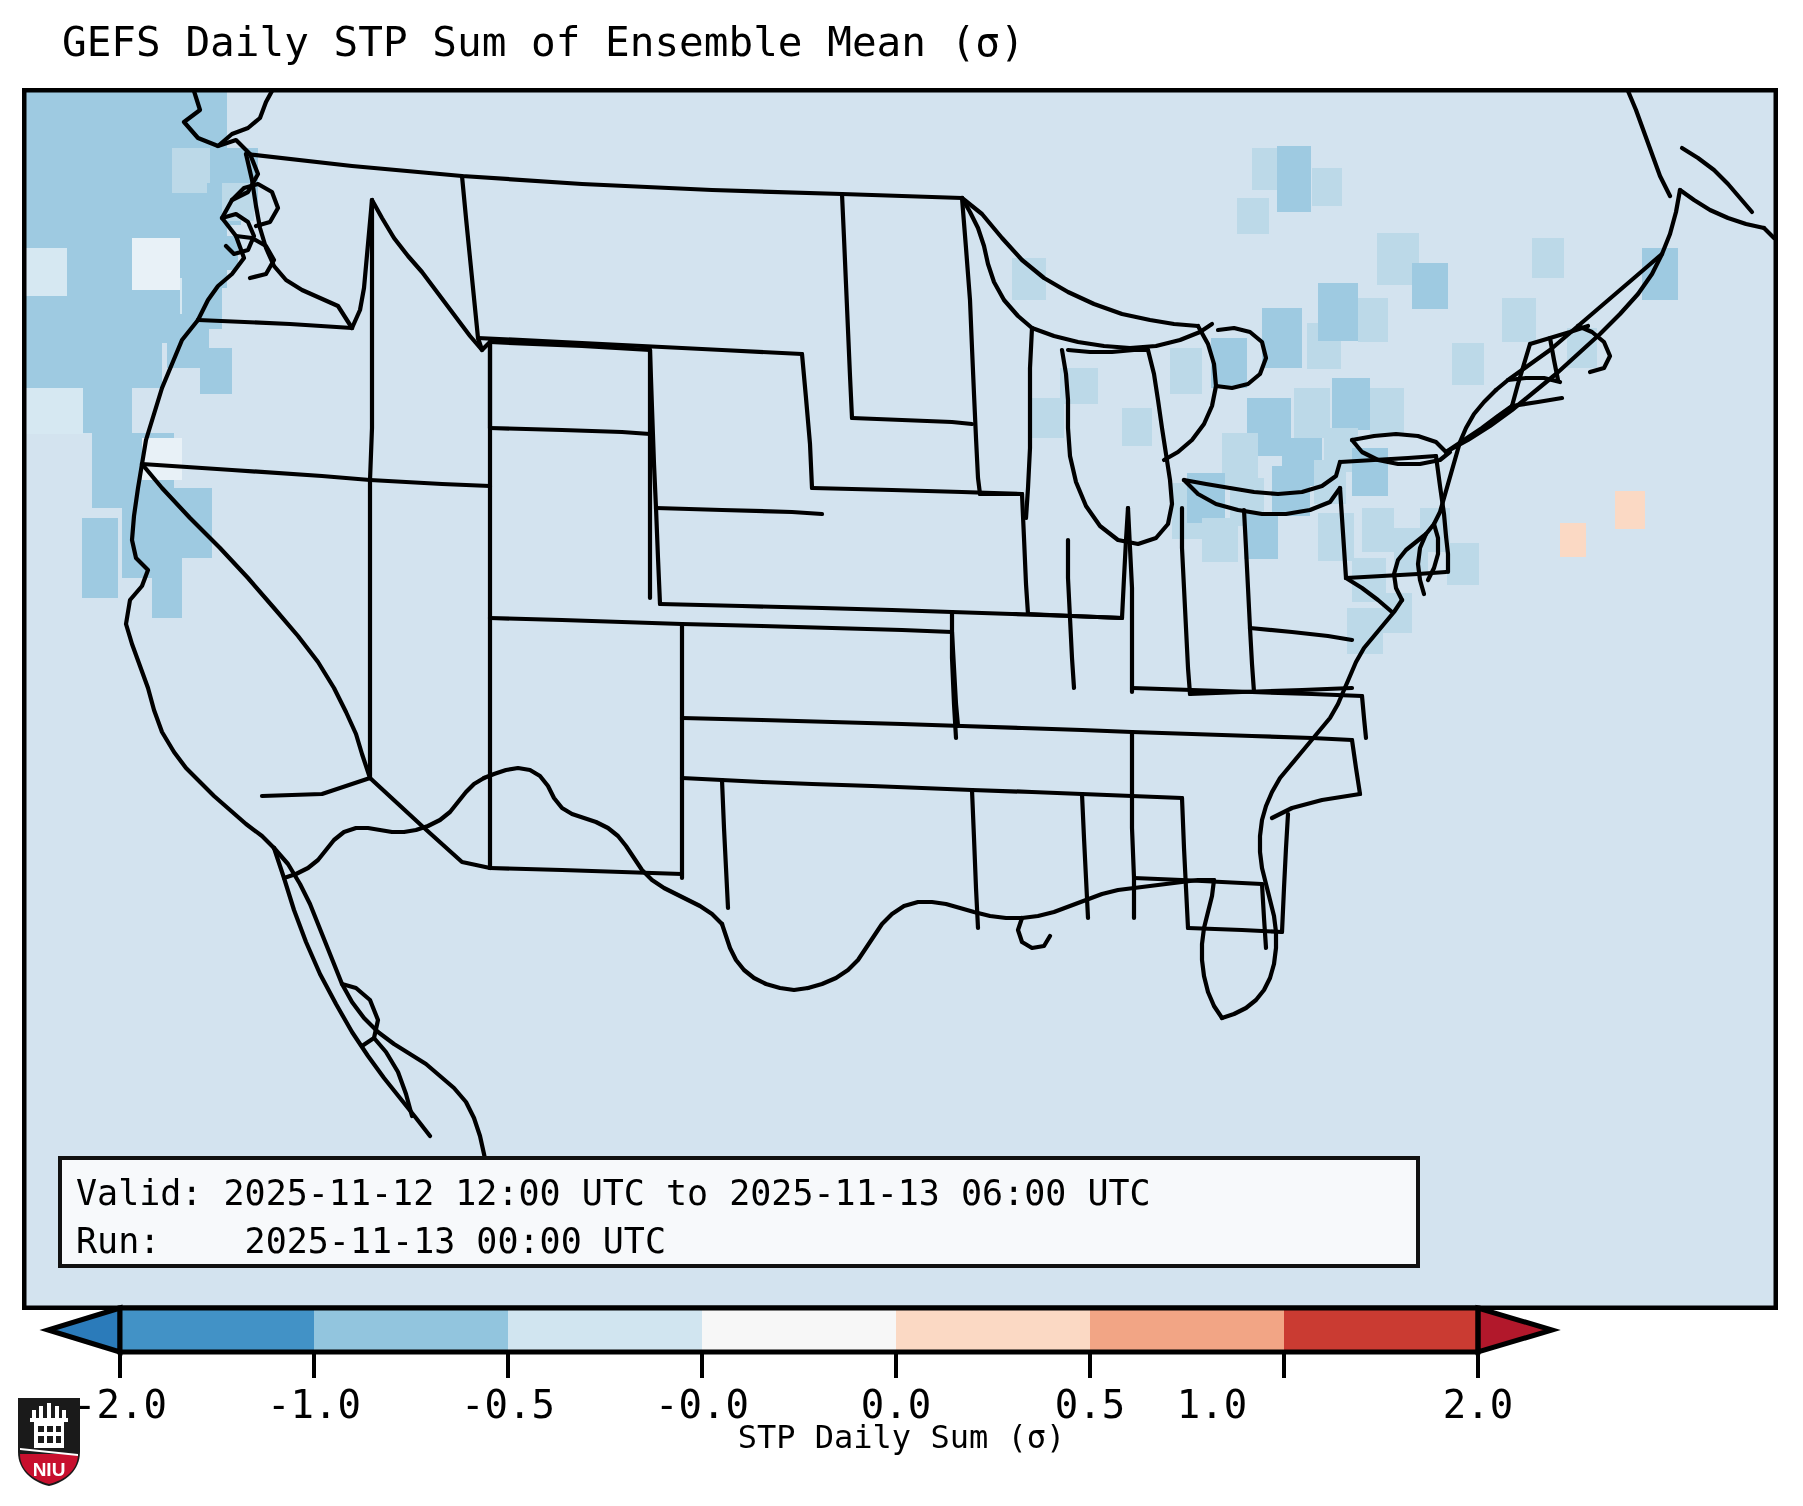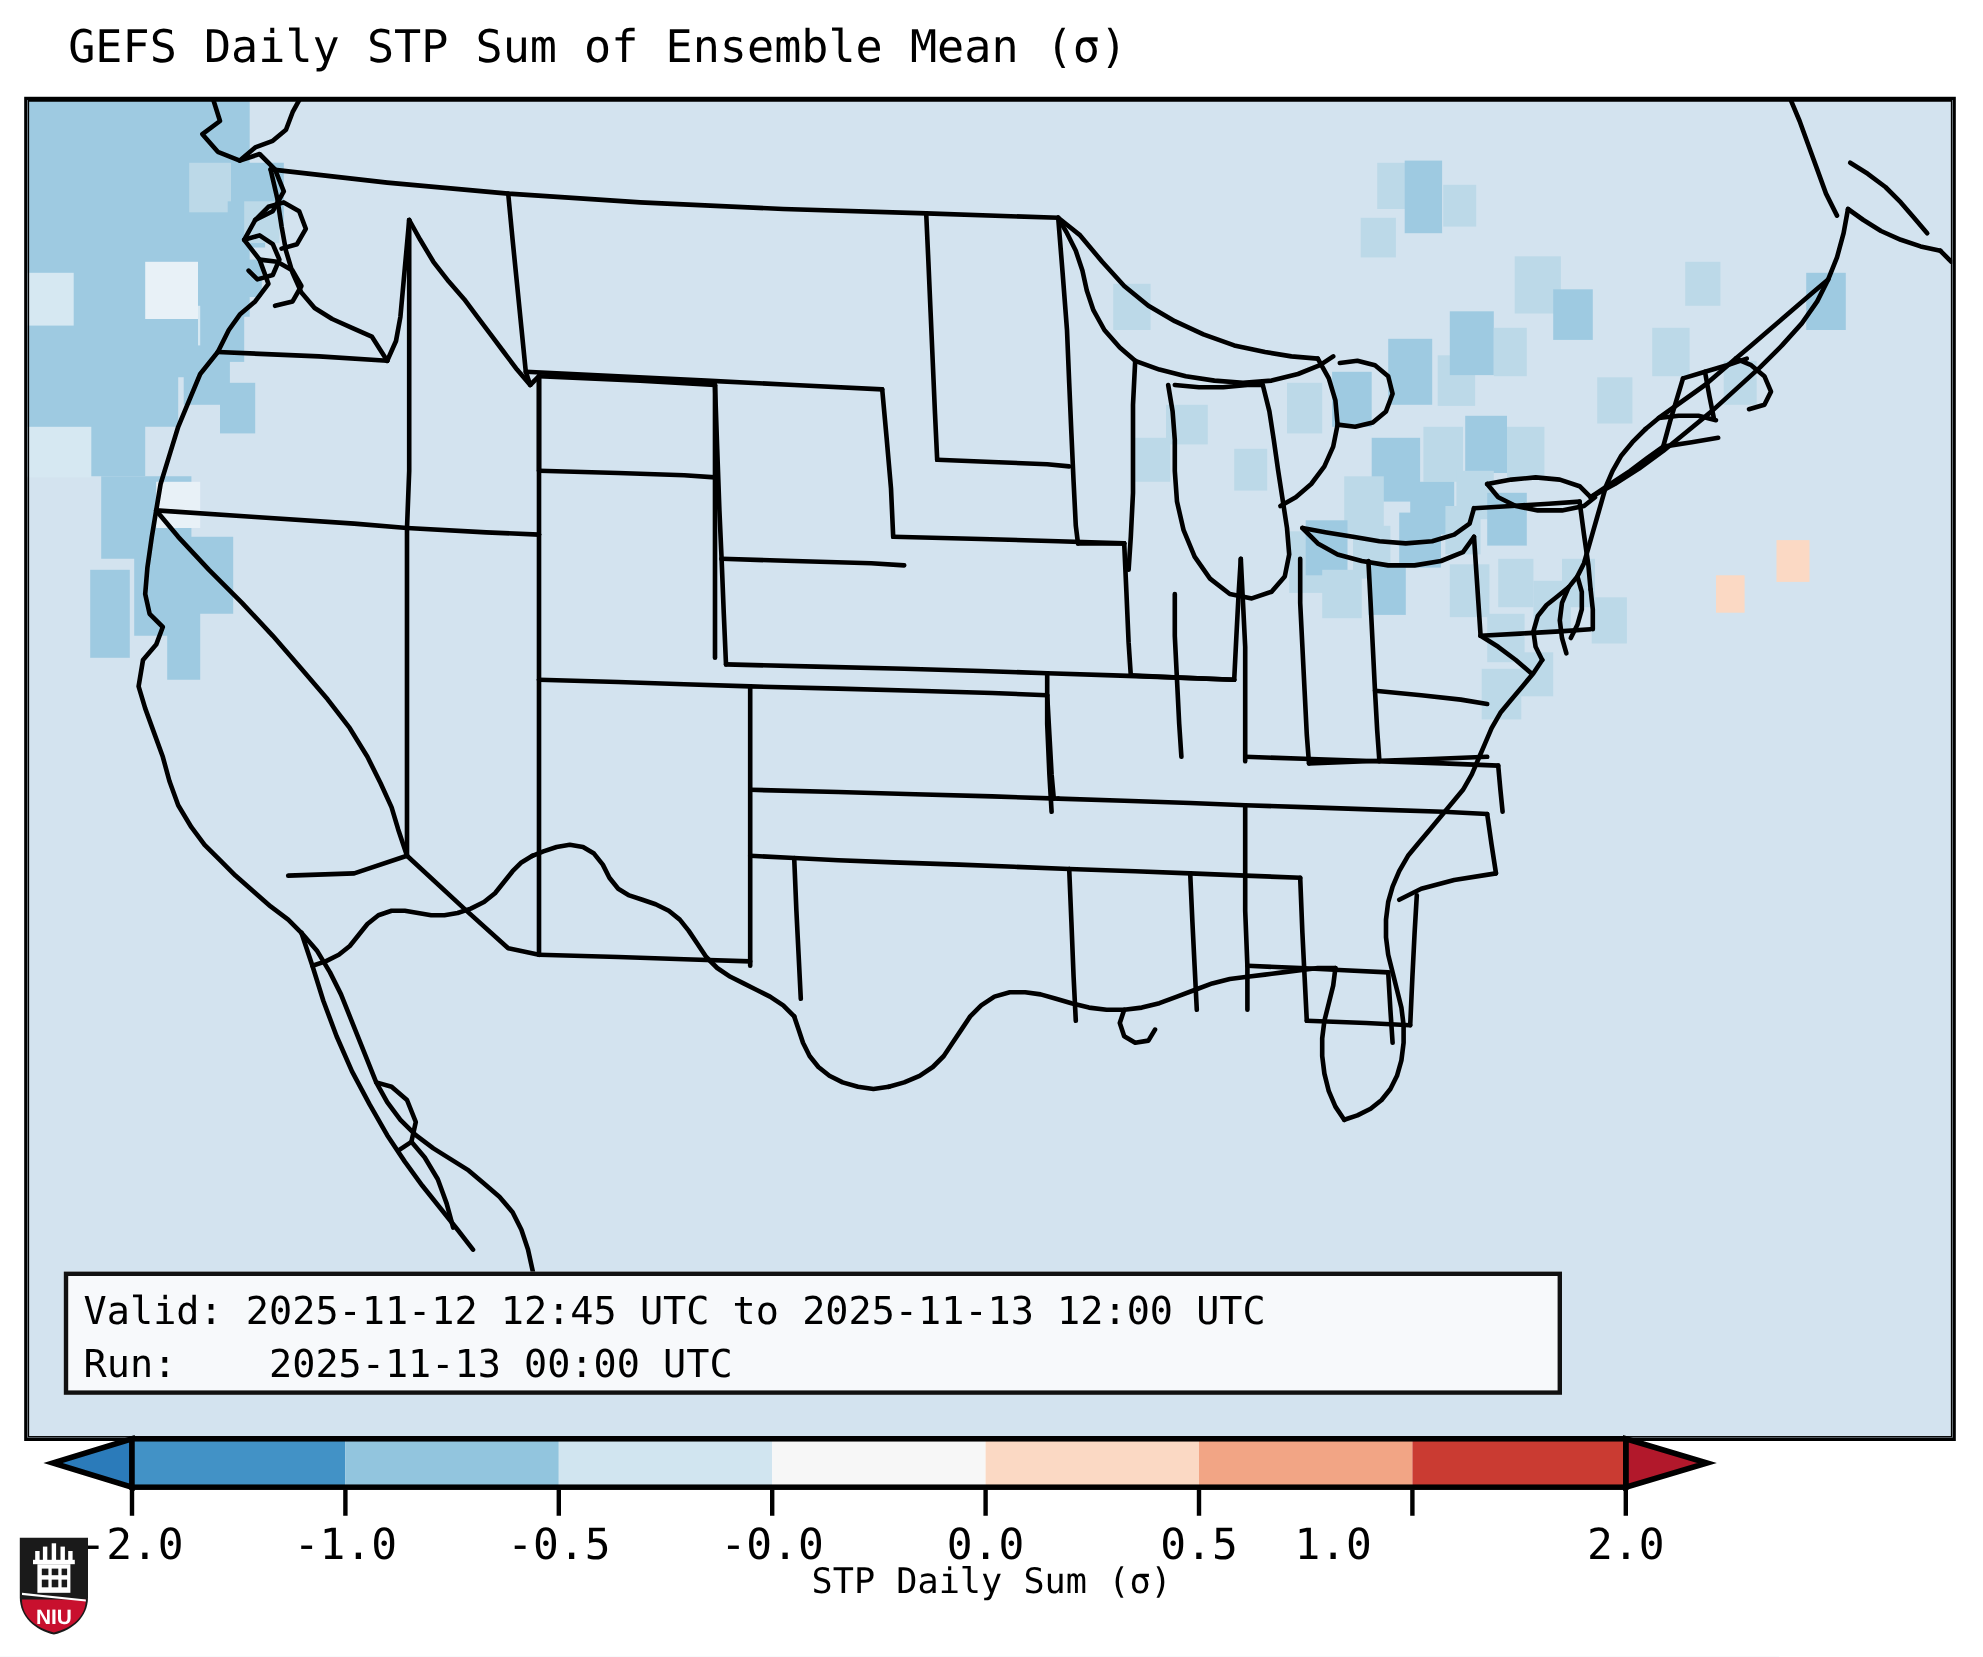--- a/index.html
+++ b/index.html
@@ -427,21 +427,21 @@
         <path d="M820,106 L822,150 L824,196 L826,242 L828,288 L830,330"></path>
         <path d="M830,330 L880,332 L930,334 L950,336"></path>
       </g>
 
       <rect x="2" y="2" width="1752" height="1218" fill="none" stroke="#000000" stroke-width="5"></rect>
     </g>
   </svg>
 </div>
 
 <div id="info-box">
-  <div class="info-line">Valid: 2025-11-12 12:45 UTC to 2025-11-13 12:00 UTC</div>
+  <div class="info-line">Valid: 2025-11-12 12:00 UTC to 2025-11-13 06:00 UTC</div>
   <div class="info-line">Run:    2025-11-13 00:00 UTC</div>
 </div>
 
 <div id="cbar-wrap">
   <svg id="cbar-svg" width="1803" height="120" viewBox="0 0 1803 120">
 
     <polygon points="120,8 120,52 48,30" fill="#2b7bba" stroke="#000000" stroke-width="5"></polygon>
 
     <rect x="120" y="8" width="194" height="44" fill="#4292c6"></rect>
     <rect x="314" y="8" width="194" height="44" fill="#92c5de"></rect>

